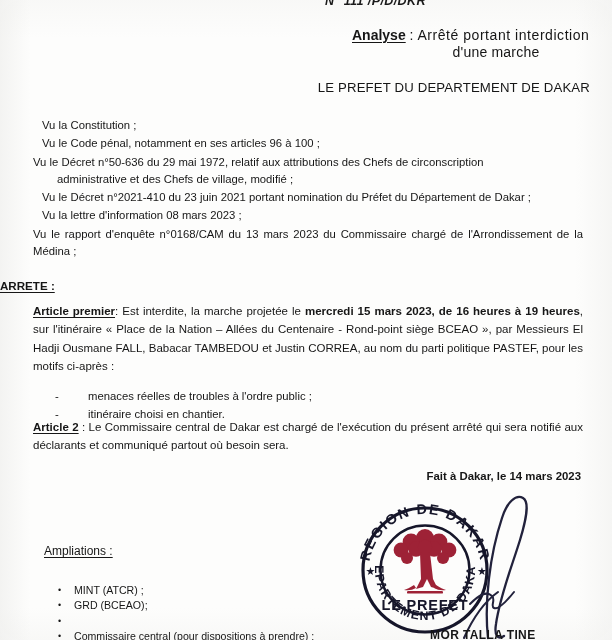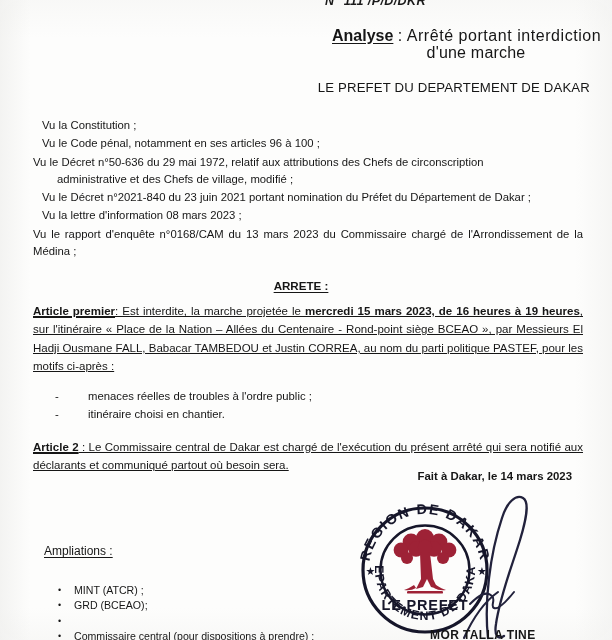--- a/index.html
+++ b/index.html
@@ -38,24 +38,24 @@
     top: -6px;
     font-size: 12.5px;
     font-weight: bold;
     font-style: italic;
     letter-spacing: 0.4px;
     color: #1a1a1a;
     white-space: nowrap;
   }
   .analyse-block {
     position: absolute;
-    left: 332px;
+    left: 352px;
     top: 27px;
     width: 252px;
-    font-size: 16px;
+    font-size: 14px;
     line-height: 17px;
   }
   .analyse-line1 { white-space: nowrap; }
   .analyse-label {
     font-weight: bold;
     text-decoration: underline;
     text-underline-offset: 2px;
   }
   .analyse-value { letter-spacing: 0.55px; }
   .analyse-line2 {
@@ -95,62 +95,60 @@
     display: block;
     padding-left: 24px;
   }
 
   
   .arrete {
     position: absolute;
     left: 0;
     right: 0;
     top: 279px;
-    text-align: center;
     padding-right: 10px;
     font-size: 11.6px;
     font-weight: bold;
   }
   .arrete span {
     text-decoration: underline;
     text-underline-offset: 2px;
   }
 
   
   .article {
     position: absolute;
     left: 33px;
     width: 550px;
     font-size: 11.5px;
     line-height: 18.4px;
     text-align: justify;
-    text-decoration: underline;
   }
   #article-1 { top: 302px; }
-  #article-2 { top: 438px; }
+  #article-2 { top: 418px; }
   .art-label {
     font-weight: bold;
     text-decoration: underline;
     text-underline-offset: 2px;
   }
   .strong { font-weight: bold; }
 
   .motifs {
     position: absolute;
     left: 55px;
     top: 388px;
     font-size: 11.3px;
     line-height: 17.5px;
   }
   .motif-row { display: flex; }
   .motif-dash { width: 33px; flex: none; }
 
   .fait {
     position: absolute;
-    right: 40px;
+    right: 31px;
     top: 470px;
     font-size: 11.4px;
     font-weight: bold;
     white-space: nowrap;
     padding-left: 18px;
   }
 
   
   .ampl-title {
     position: absolute;
@@ -229,21 +227,21 @@
 
   <div class="doc-title">LE PREFET DU DEPARTEMENT DE DAKAR</div>
 
   <div class="visas">
     <p class="visa nowrap">Vu la Constitution ;</p>
     <p class="visa nowrap">Vu le Code pénal, notamment en ses articles 96 à 100 ;</p>
     <p class="visa">
       <span>Vu le Décret n°50-636 du 29 mai 1972, relatif aux attributions des Chefs de circonscription</span>
       <span class="cont">administrative et des Chefs de village, modifié ;</span>
     </p>
-    <p class="visa nowrap">Vu le Décret n°2021-840 du 23 juin 2021 portant nomination du Préfet du Département de Dakar ;</p>
+    <p class="visa nowrap">Vu le Décret n°2021-410 du 23 juin 2021 portant nomination du Préfet du Département de Dakar ;</p>
     <p class="visa nowrap">Vu la lettre d'information 08 mars 2023 ;</p>
     <p class="visa">
       <span>Vu le rapport d'enquête n°0168/CAM du 13 mars 2023 du Commissaire chargé de l'Arrondissement de</span>
       <span>la Médina ;</span>
     </p>
   </div>
 
   <div class="arrete">
     <span>ARRETE :</span>
   </div>

